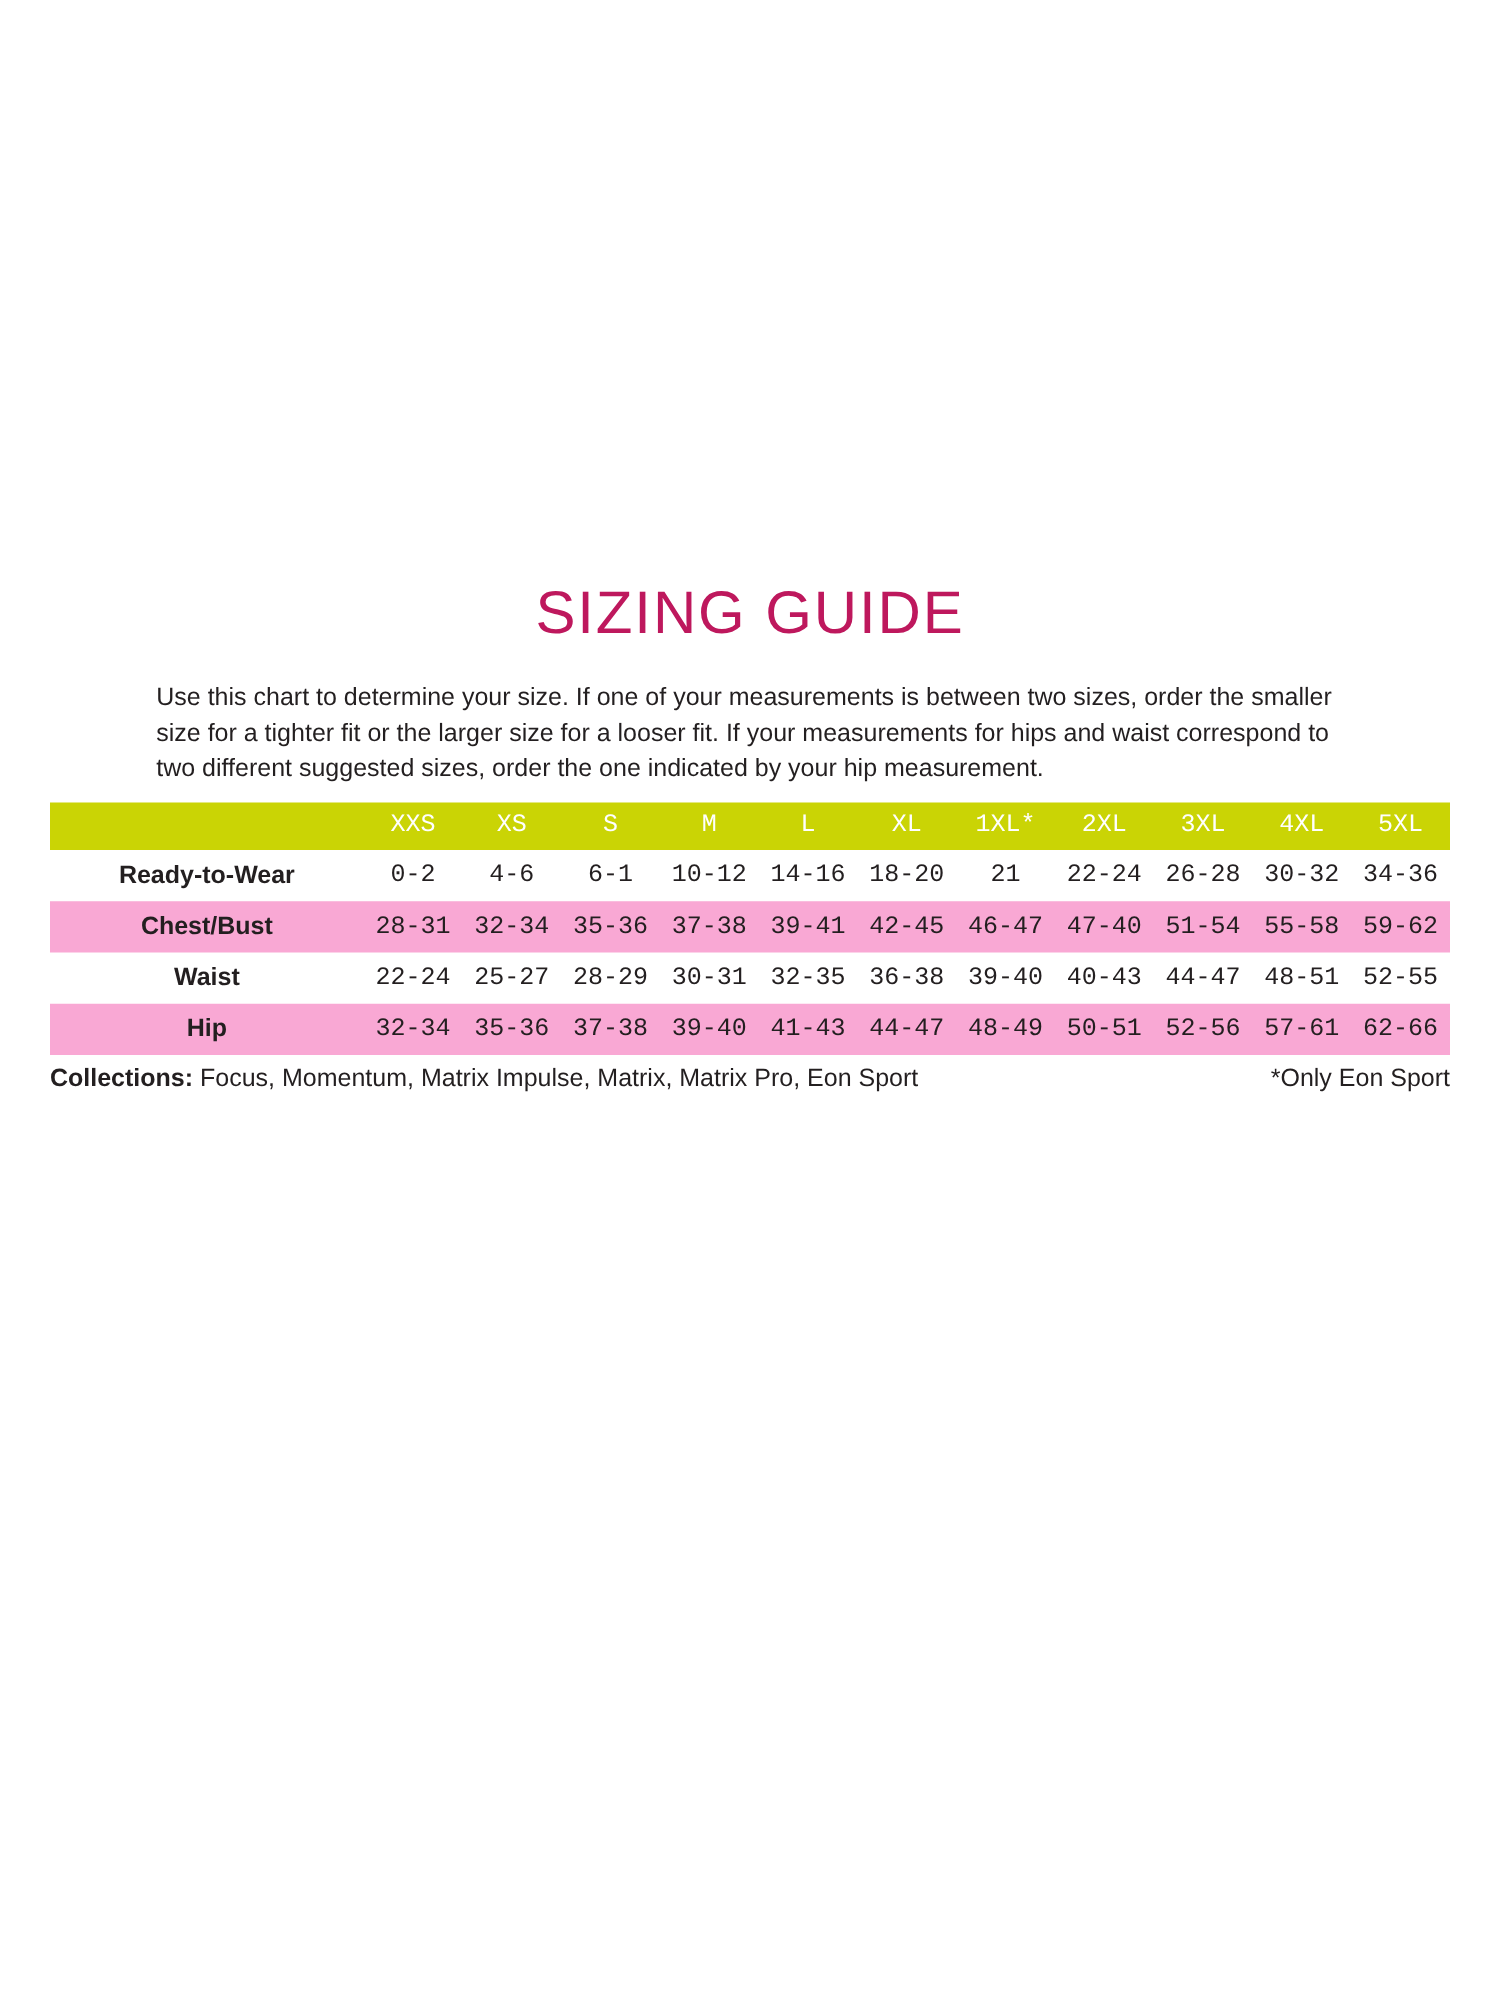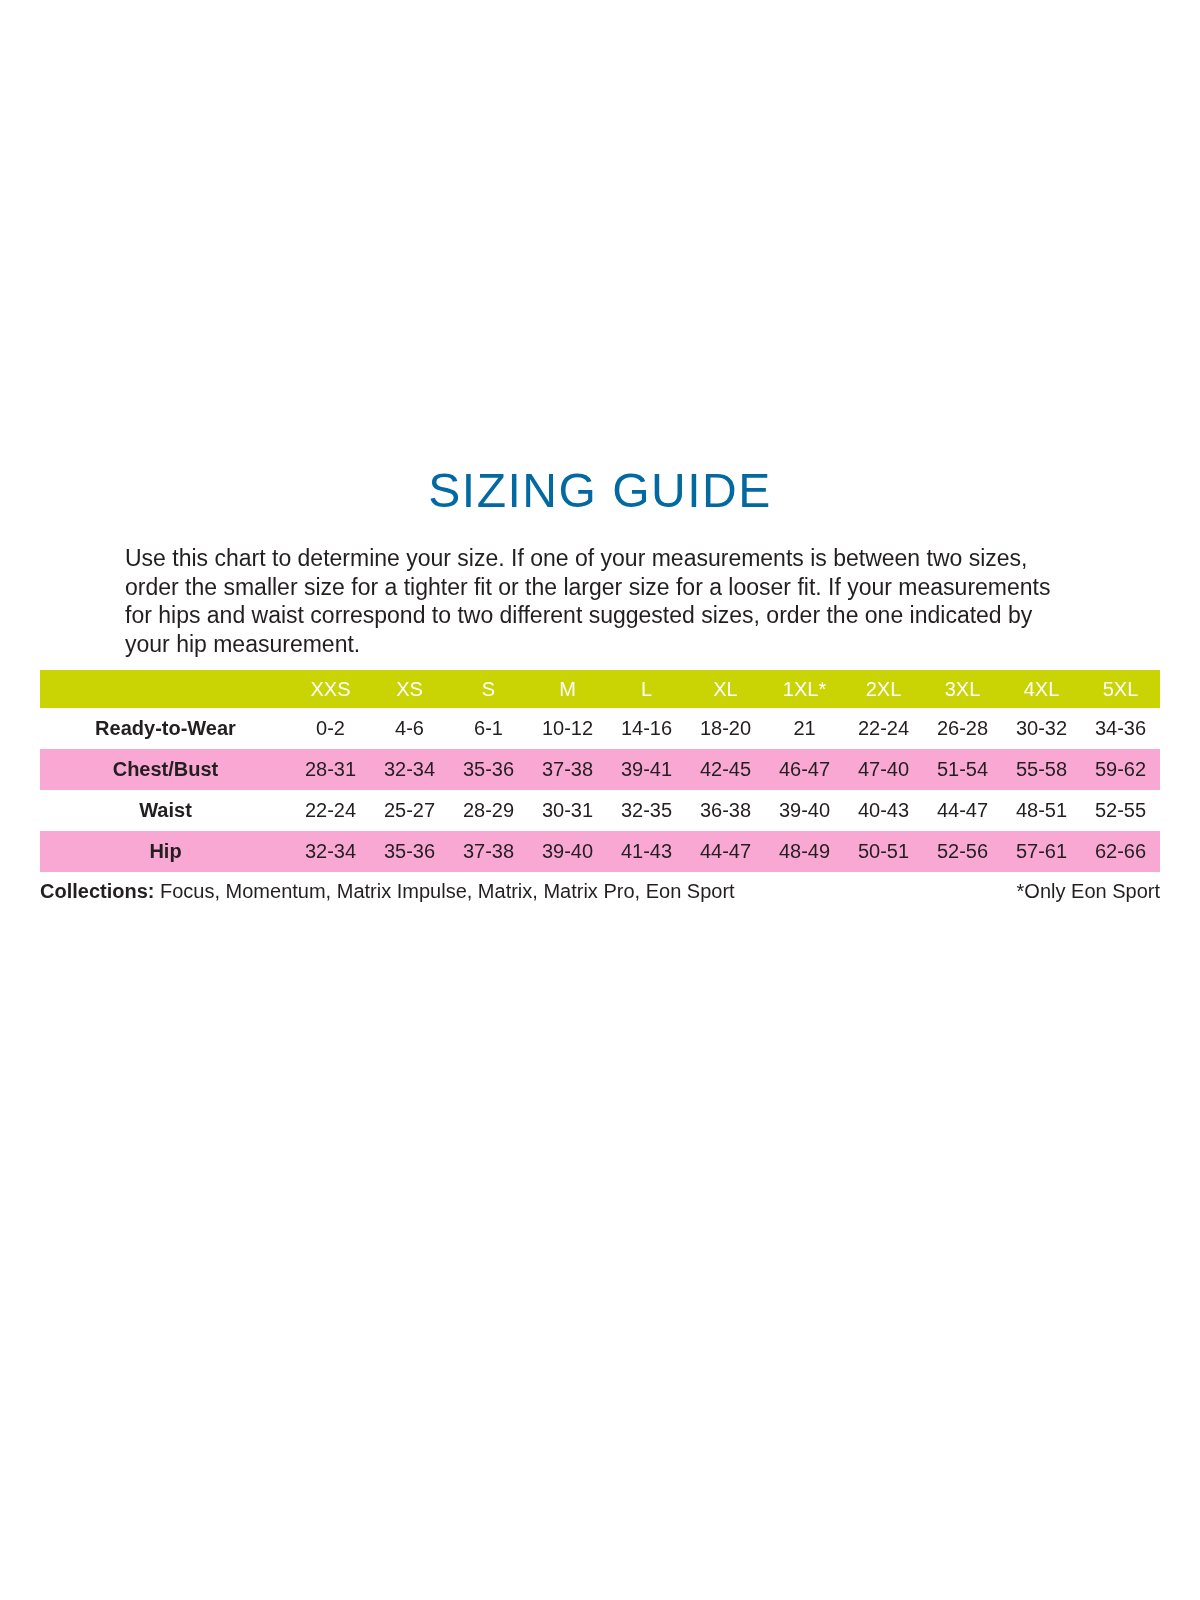--- a/index.html
+++ b/index.html
@@ -12,27 +12,27 @@
     overflow: hidden;
   }
   .page { position: relative; width: 1200px; height: 1600px; }
 
   .title {
     padding-top: 463px;
     text-align: center;
     font-size: 48px;
     font-weight: 400;
     letter-spacing: 1.5px;
-    color: #0369a1;
+    color: #be185d;
   }
 
   .intro {
     width: 950px;
     margin: 26px auto 0;
-    font-size: 23px;
+    font-size: 20px;
     line-height: 28.5px;
     color: #231f20;
   }
 
   .section-heading {
     margin: 70px 0 0 52px;
     font-size: 20px;
     font-weight: 700;
   }
 
@@ -54,20 +54,21 @@
   .row-alt { background: #f9a8d4; }
   .cell-label {
     width: 251px;
     flex: 0 0 251px;
     text-align: center;
     font-weight: 700;
   }
   .cell {
     flex: 1 1 0;
     text-align: center;
+    font-family: Liberation Mono, monospace;
   }
 
   .table-footer {
     width: 1120px;
     margin: 8px 4px 0 40px;
     display: flex;
     justify-content: space-between;
     align-items: baseline;
     font-size: 20px;
     gap: 20px;

